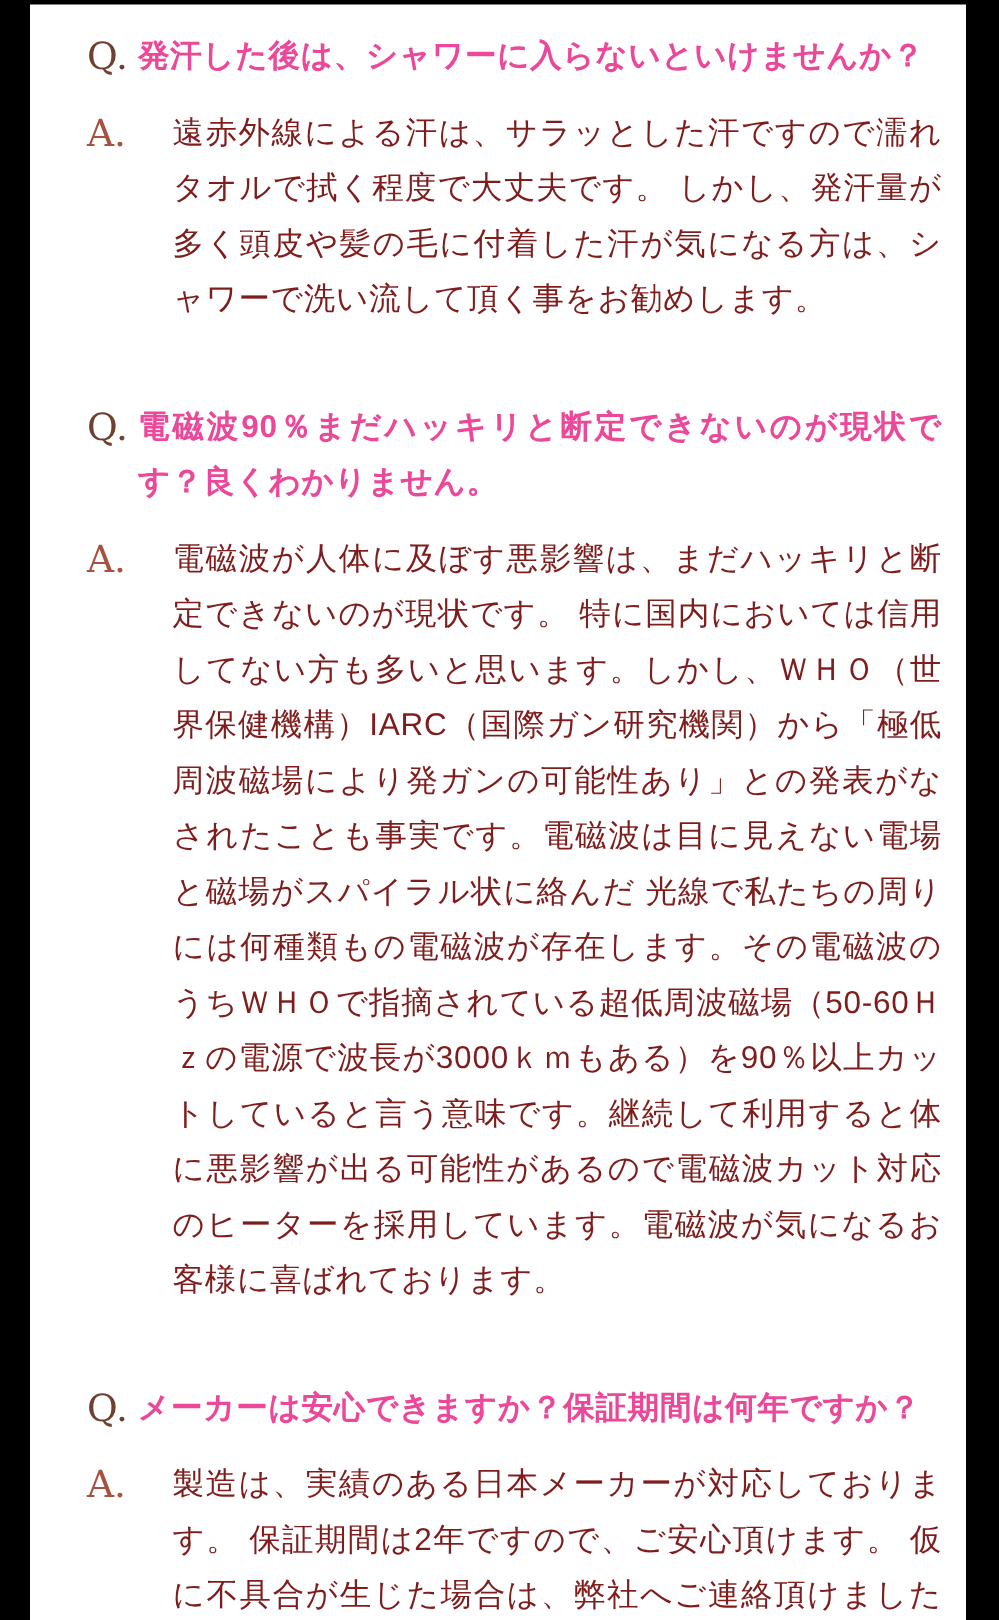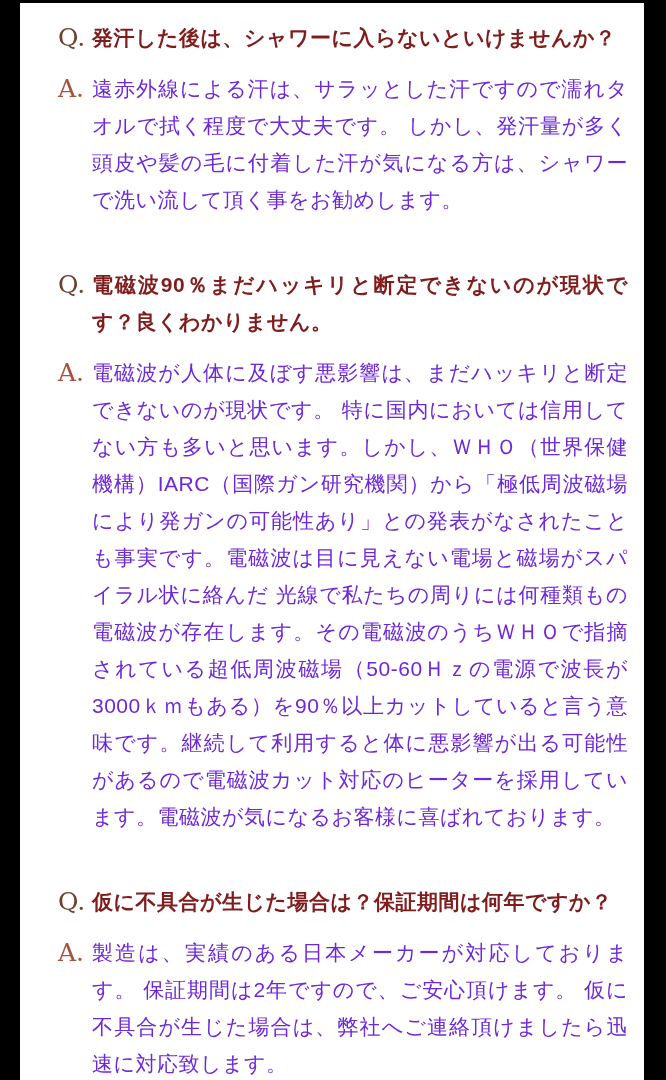--- a/index.html
+++ b/index.html
@@ -50,25 +50,26 @@
   .q-text, .a-text {
     margin: 0;
     flex: 1 1 auto;
     font-size: 21px;
     line-height: 37px;
     letter-spacing: 0.5px;
     text-align: justify;
   }
   .q-text {
     font-weight: bold;
-    color: #7f1d1d;
+    color: #ec4899;
   }
   .a-text {
     font-weight: normal;
-    color: #6d28d9;
+    color: #7f1d1d;
+    margin-left: 23px;
   }
 </style>
 </head>
 <body>
 
 <div class="canvas">
   <div class="bar bar-left"></div>
   <div class="bar bar-right"></div>
   <div class="bar bar-top"></div>
 
@@ -92,21 +93,21 @@
       </div>
       <div class="a-row">
         <span class="a-marker">A.</span>
         <p class="a-text">電磁波が人体に及ぼす悪影響は、まだハッキリと断定できないのが現状です。 特に国内においては信用してない方も多いと思います。しかし、ＷＨＯ（世界保健機構）IARC（国際ガン研究機関）から「極低周波磁場により発ガンの可能性あり」との発表がなされたことも事実です。電磁波は目に見えない電場と磁場がスパイラル状に絡んだ 光線で私たちの周りには何種類もの電磁波が存在します。その電磁波のうちＷＨＯで指摘されている超低周波磁場（50-60Ｈｚの電源で波長が3000ｋｍもある）を90％以上カットしていると言う意味です。継続して利用すると体に悪影響が出る可能性があるので電磁波カット対応のヒーターを採用しています。電磁波が気になるお客様に喜ばれております。</p>
       </div>
     </section>
 
     <section class="qa">
       <div class="q-row">
         <span class="q-marker">Q.</span>
-        <p class="q-text">仮に不具合が生じた場合は？保証期間は何年ですか？</p>
+        <p class="q-text">メーカーは安心できますか？保証期間は何年ですか？</p>
       </div>
       <div class="a-row">
         <span class="a-marker">A.</span>
         <p class="a-text">製造は、実績のある日本メーカーが対応しております。 保証期間は2年ですので、ご安心頂けます。 仮に不具合が生じた場合は、弊社へご連絡頂けましたら迅速に対応致します。</p>
       </div>
     </section>
 
   </div>
 </div>
 

